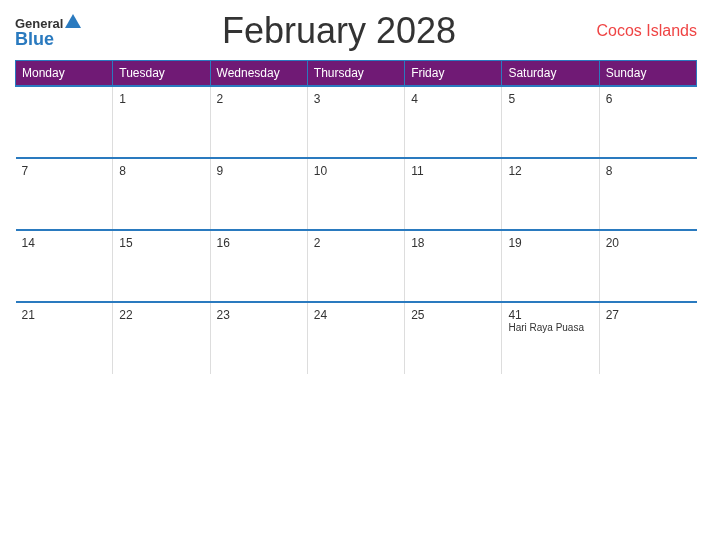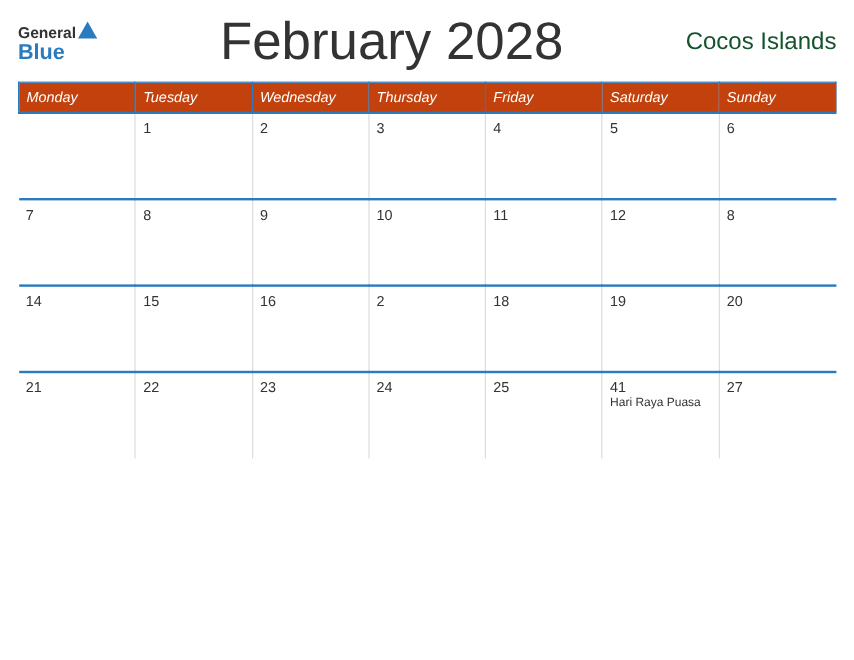--- a/index.html
+++ b/index.html
@@ -45,40 +45,39 @@
     .logo-wrapper {
       display: flex;
       flex-direction: column;
       align-items: flex-start;
     }
     .logo-row1 {
       display: flex;
       align-items: flex-end;
     }
     .title {
-      font-size: 44px;
+      font-size: 36px;
       font-weight: normal;
       color: #333;
       text-align: center;
       flex: 1;
     }
     .region {
-      font-size: 20px;
-      color: #14532d;
+      font-size: 16px;
+      color: #ef4444;
       text-align: right;
       min-width: 100px;
     }
     .calendar {
       width: 100%;
       border-collapse: collapse;
       table-layout: fixed;
     }
     .calendar thead tr {
-      background-color: #c2410c;
-      font-style: italic;
+      background-color: #701a75;
     }
     .calendar thead th {
       color: #fff;
       font-size: 12px;
       font-weight: normal;
       padding: 5px 6px;
       text-align: left;
       border: 1px solid #2a7abf;
     }
     .calendar tbody tr {

